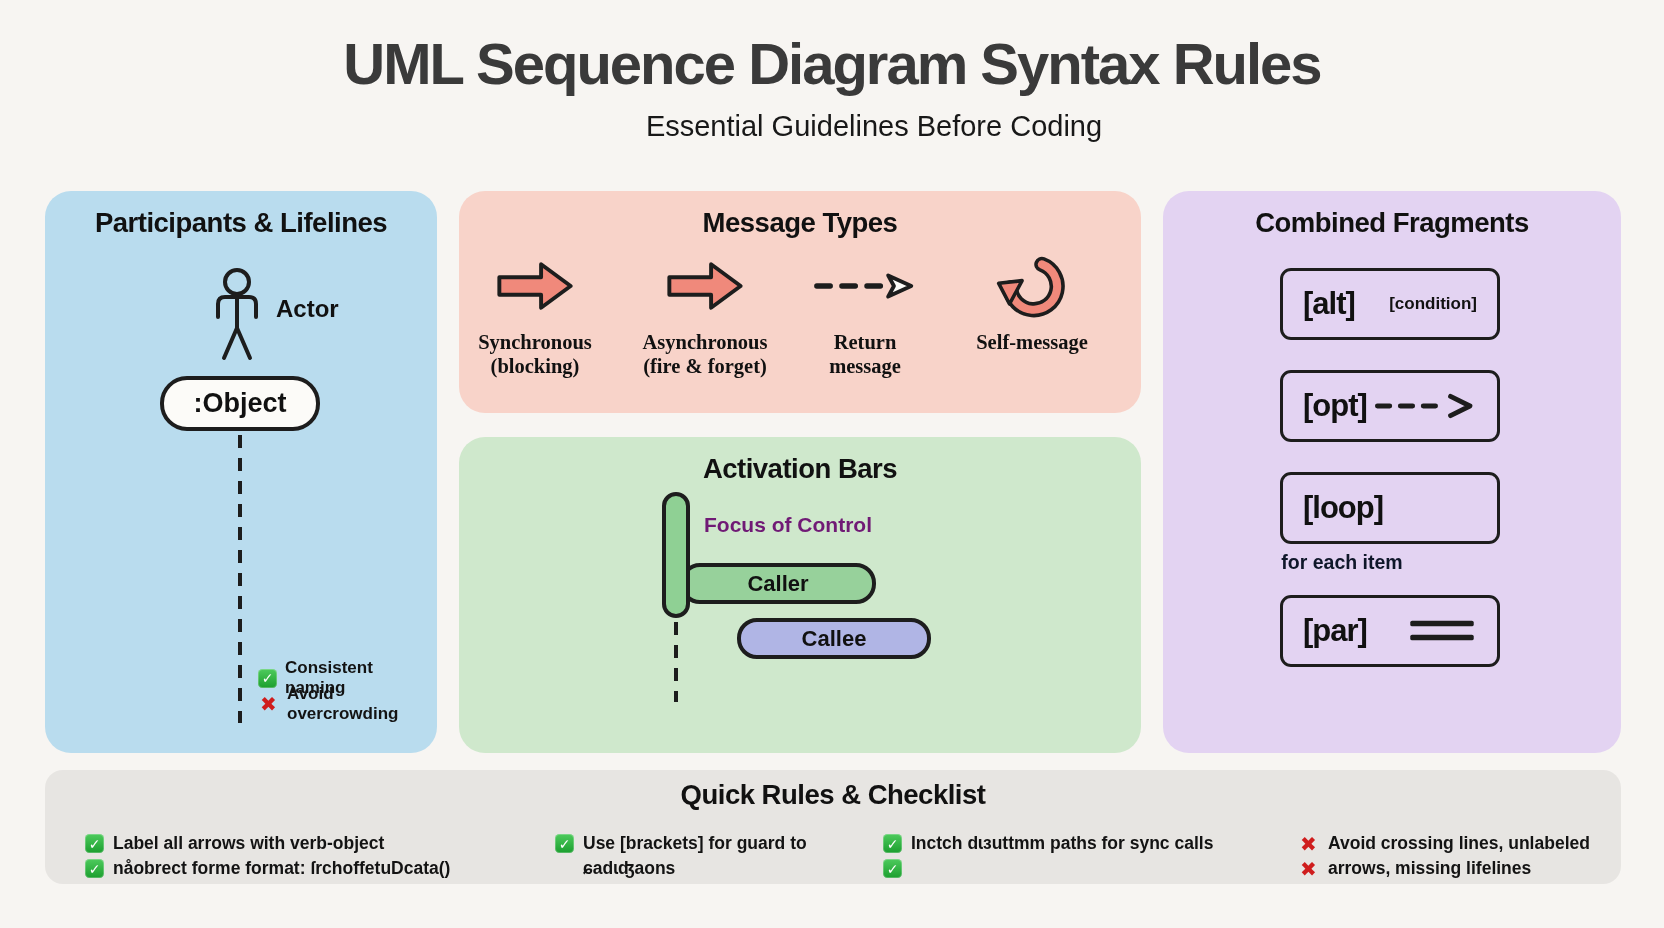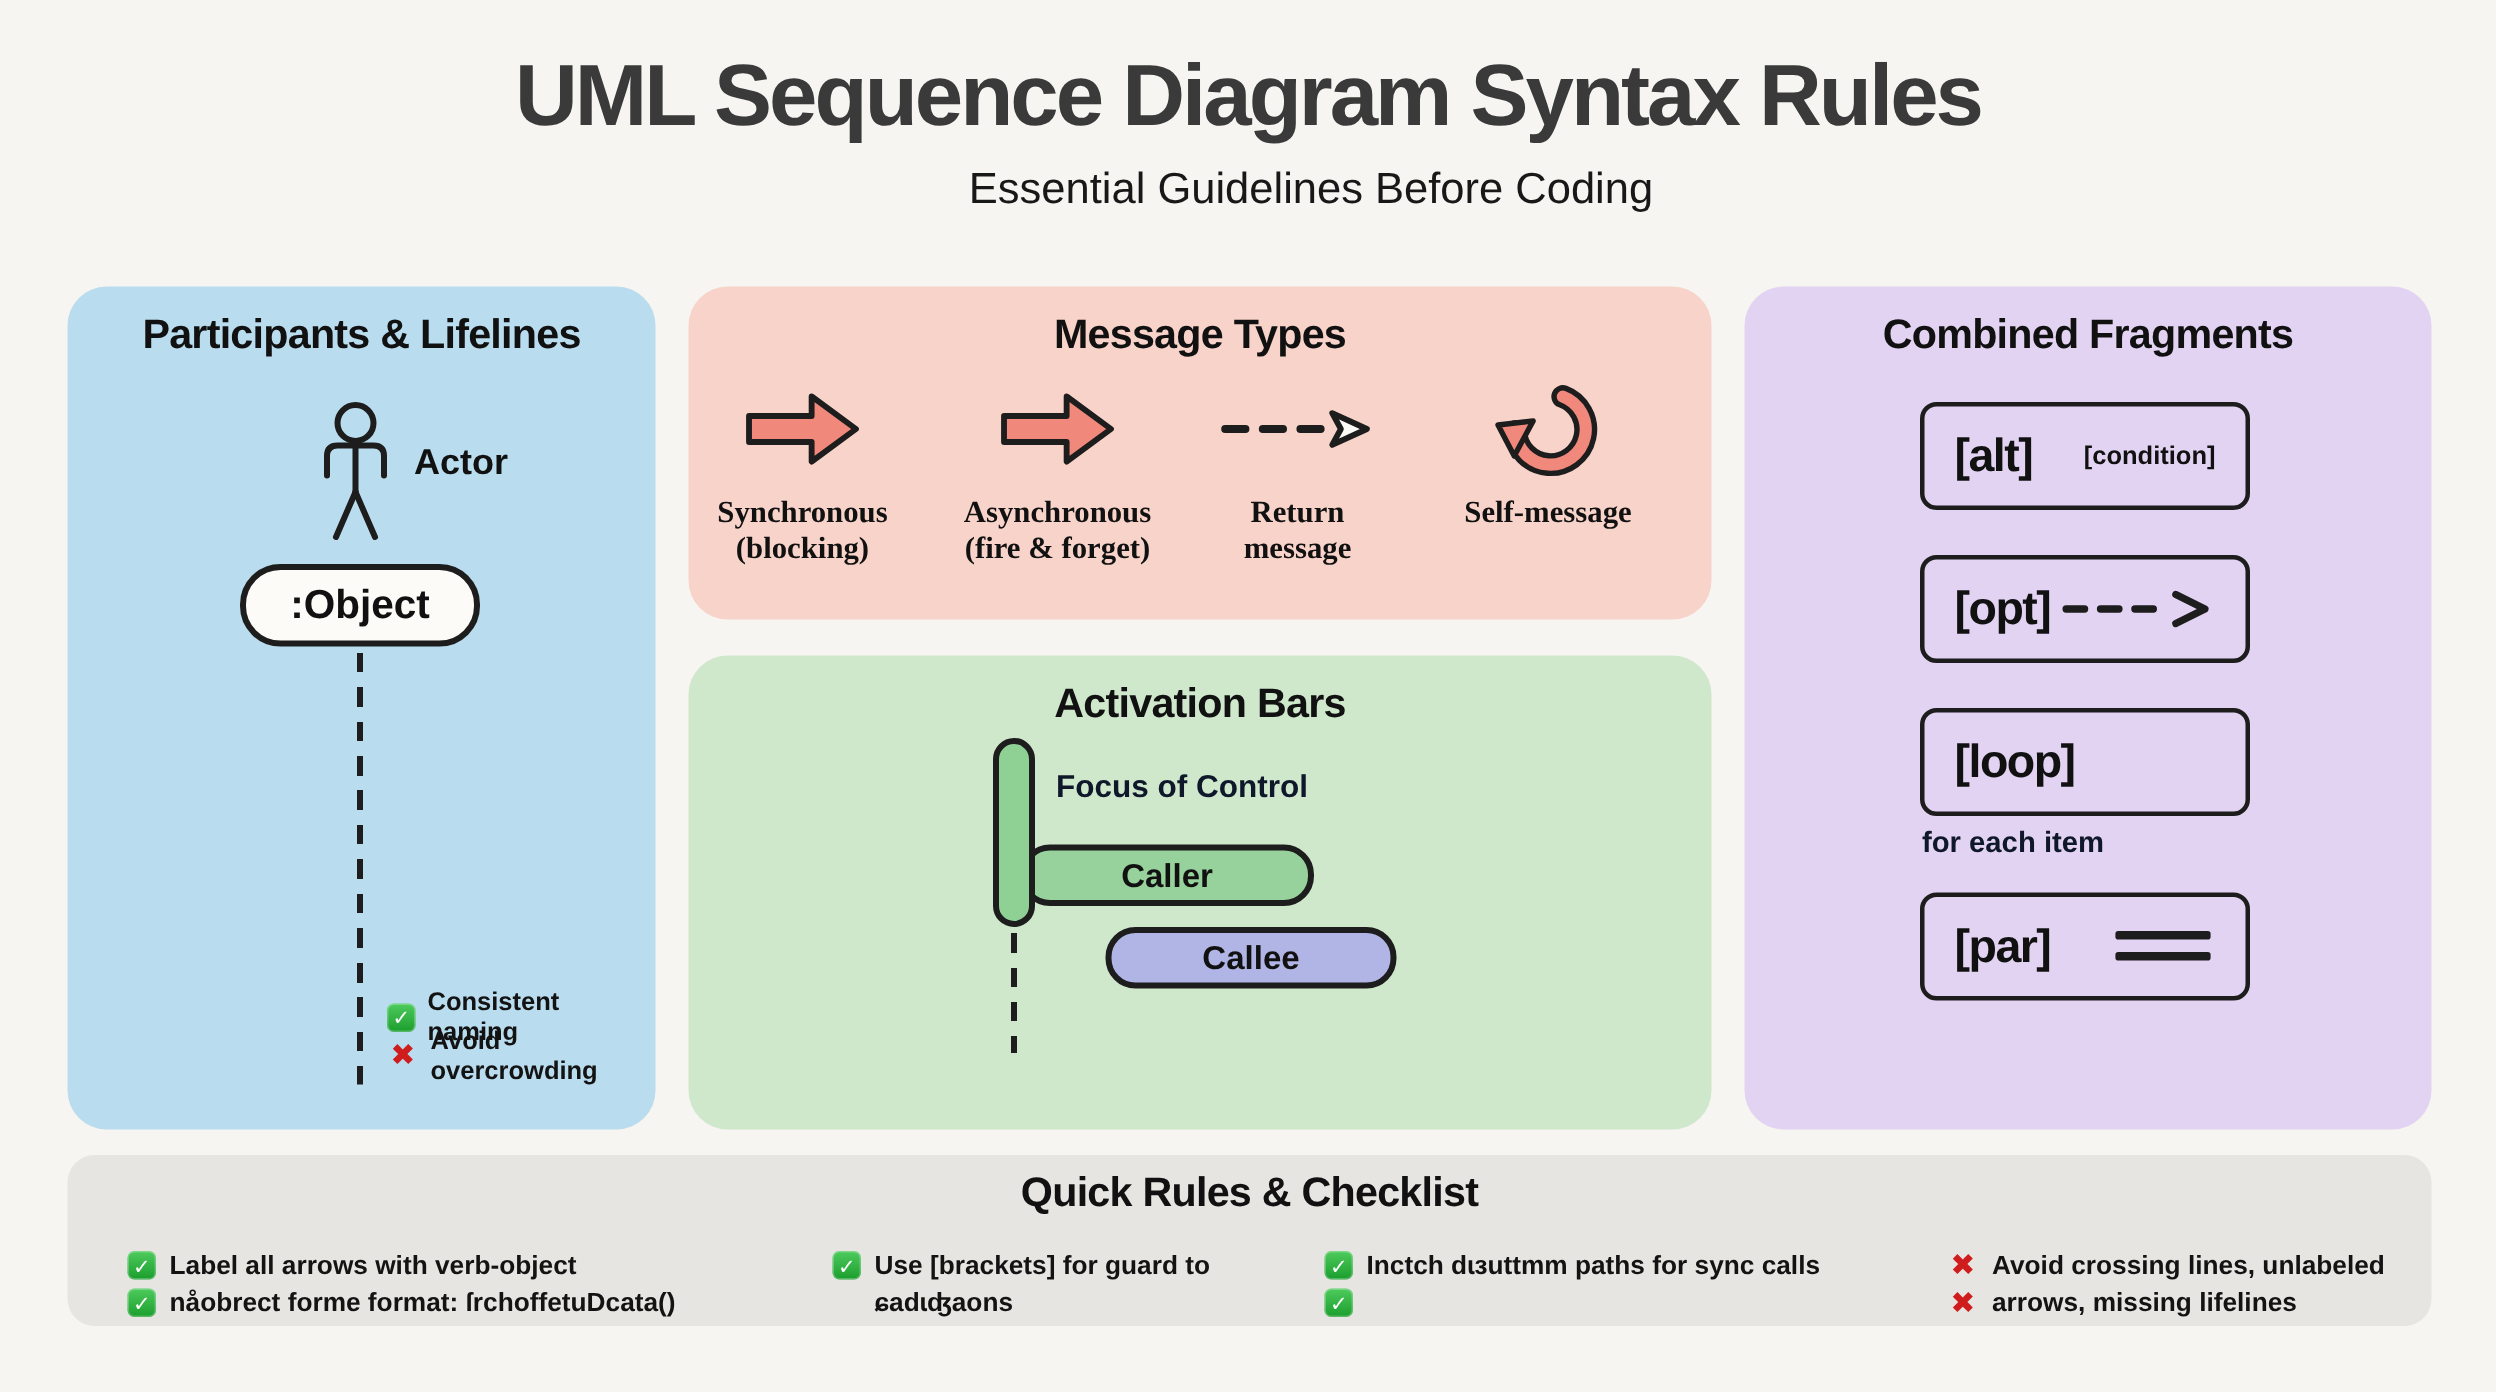--- a/index.html
+++ b/index.html
@@ -60,21 +60,21 @@
   #msg-1{left:166px;width:160px;}
   #msg-2{left:346px;width:120px;}
   #msg-3{left:483px;width:180px;}
   .msg-icon{height:74px;display:flex;align-items:center;justify-content:center;}
   .msg-label{font-size:20.5px;font-weight:700;line-height:23.5px;color:#111;margin-top:8px;}
   
   .act-bar{
     position:absolute;left:203px;top:55px;width:28px;height:126px;
     background:#8fd094;border:4px solid #1d1d1d;border-radius:15px;box-sizing:border-box;z-index:3;
   }
-  .focus-label{position:absolute;left:245px;top:76px;font-size:21px;font-weight:700;color:#0f172a;z-index:4;}
+  .focus-label{position:absolute;left:245px;top:76px;font-size:21px;font-weight:700;color:#701a75;z-index:4;}
   .caller-bar,.callee-bar{
     position:absolute;height:41px;border:4px solid #1d1d1d;border-radius:20px;box-sizing:border-box;
     display:flex;align-items:center;justify-content:center;font-size:22px;font-weight:700;color:#111;
   }
   .caller-bar{left:221px;top:126px;width:196px;background:#97d19b;z-index:2;}
   .callee-bar{left:278px;top:181px;width:194px;background:#b0b5e5;z-index:1;}
   #act-dash{left:215px;top:185px;height:80px;z-index:0;}
   
   .frag-box{
     position:absolute;left:69px;width:220px;height:72px;box-sizing:border-box;

